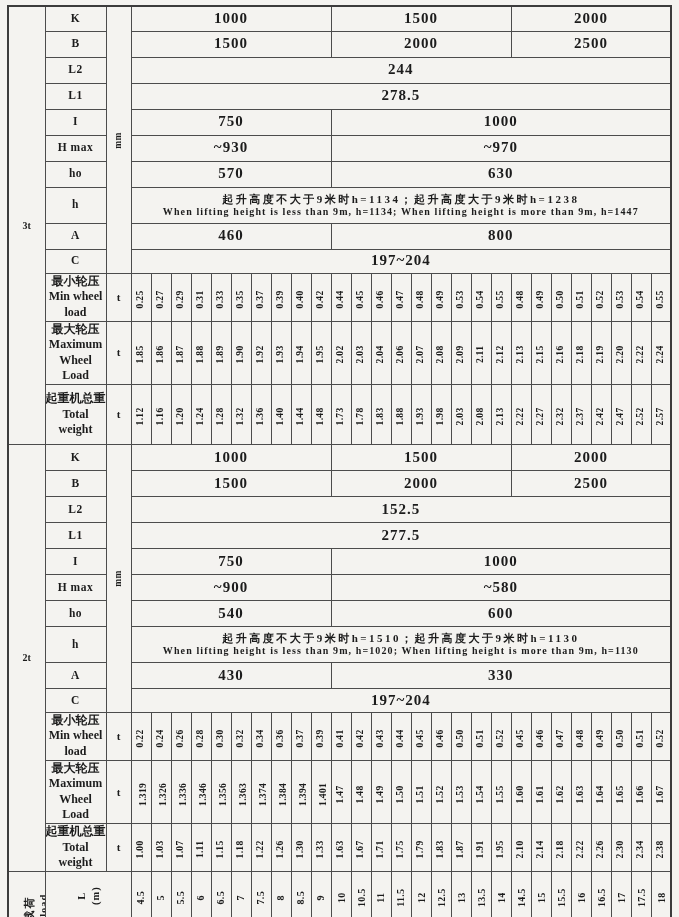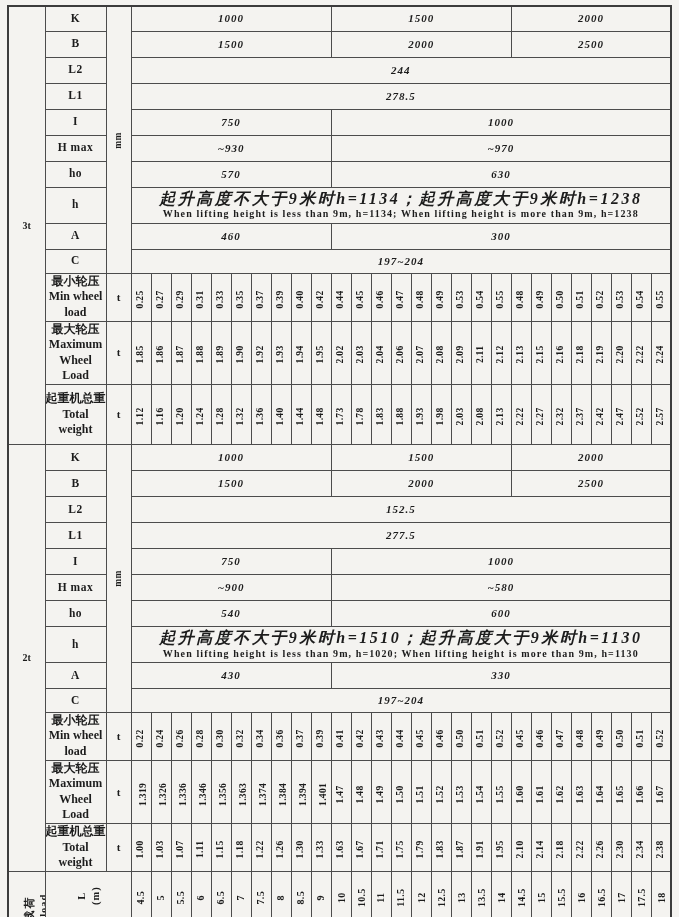--- a/index.html
+++ b/index.html
@@ -22,23 +22,23 @@
     border:1px solid #4c4c4c;
     padding:0;
     text-align:center;
     vertical-align:middle;
     overflow:hidden;
     line-height:1.15;
   }
   
   .seclab{font-size:10px;}
   .plab{font-size:11.5px;letter-spacing:.5px;}
-  .gv{font-size:11px;letter-spacing:1px;font-style:italic;}
+  .gv{font-size:15px;letter-spacing:1px;}
   .unitcell{font-size:10.5px;}
-  .hnote .cn{font-size:16px;letter-spacing:2.5px;font-style:italic;}
+  .hnote .cn{font-size:11px;letter-spacing:2.5px;}
   .hnote .en{font-size:10px;letter-spacing:1.1px;}
   .wlab{font-size:12px;line-height:1.3;}
   .wunit{font-size:11px;}
   .rot{
     display:inline-block;
     transform:rotate(-90deg);
     white-space:nowrap;
     font-size:9.5px;
     letter-spacing:.3px;
   }
@@ -109,27 +109,27 @@
 </tr>
 <tr style="height:26px">
   <td class="plab">ho</td>
   <td colspan="10" class="gv">570</td>
   <td colspan="17" class="gv">630</td>
 </tr>
 <tr style="height:36px">
   <td class="plab">h</td>
   <td colspan="27" class="hnote">
     <div class="cn">起升高度不大于9米时h=1134；起升高度大于9米时h=1238</div>
-    <div class="en">When lifting height is less than 9m, h=1134; When lifting height is more than 9m, h=1238</div>
+    <div class="en">When lifting height is less than 9m, h=1134; When lifting height is more than 9m, h=1447</div>
   </td>
 </tr>
 <tr style="height:26px">
   <td class="plab">A</td>
   <td colspan="10" class="gv">460</td>
-  <td colspan="17" class="gv">300</td>
+  <td colspan="17" class="gv">800</td>
 </tr>
 <tr style="height:24px">
   <td class="plab">C</td>
   <td colspan="27" class="gv">197~204</td>
 </tr>
 
 <tr style="height:48px">
   <td class="wlab">
     <div>最小轮压</div>
     <div>Min wheel</div>

